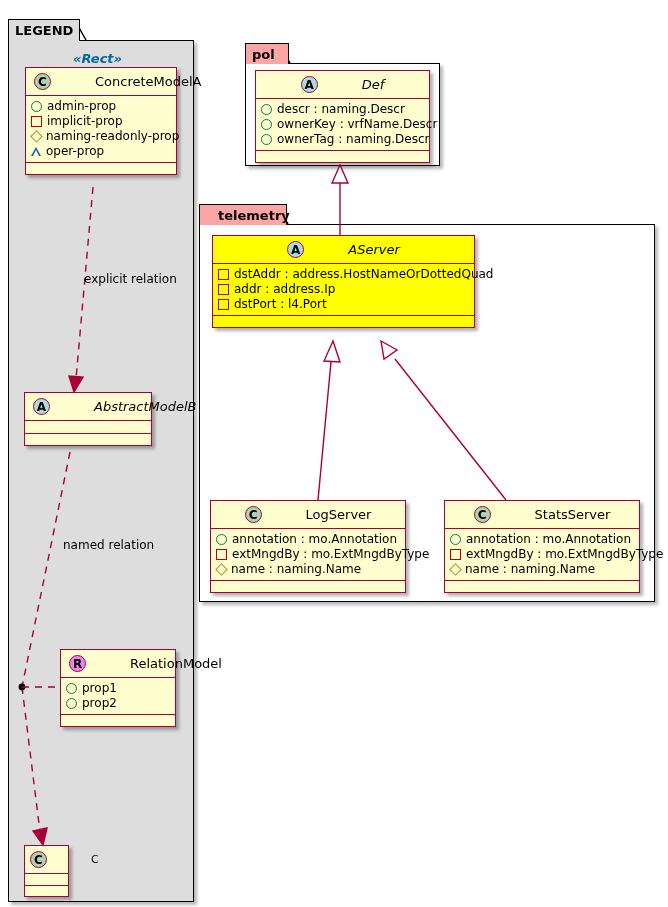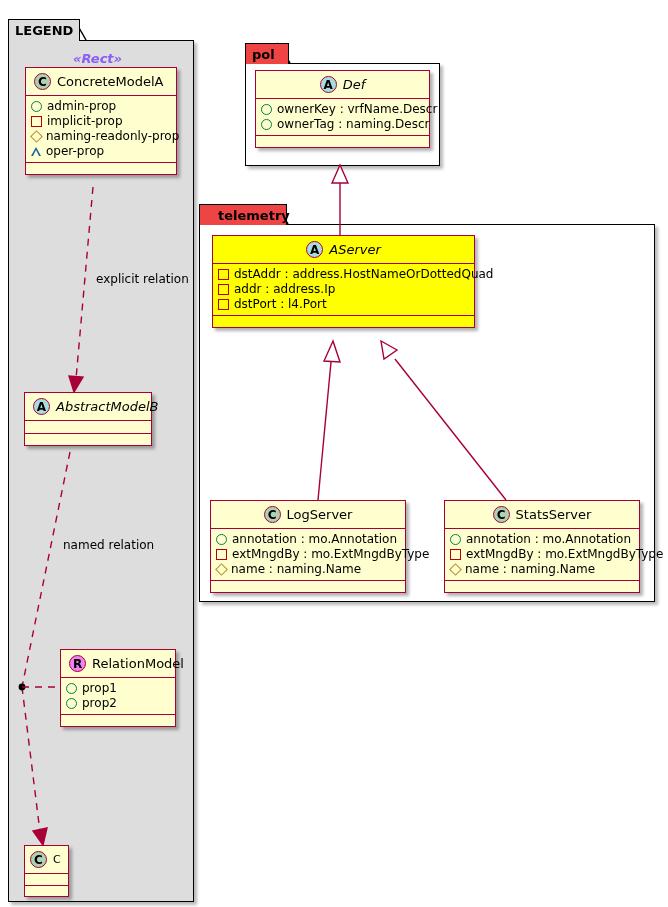--- a/index.html
+++ b/index.html
@@ -16,37 +16,37 @@
            font-size:13px;font-weight:bold;color:#000;
            line-height:1;padding:4px 16px 4px 6px;
            z-index:3;}
   .pkg-tab::after{content:"";position:absolute;right:0;top:0;
            width:0;height:0;border-left:11px solid transparent;
            border-bottom:0 solid transparent;}
   .pkg-body{position:absolute;box-sizing:border-box;border:1.5px solid #000;}
 
   .pkg-legend .pkg-tab{background:#DDDDDD;}
   .pkg-legend .pkg-body{background:#DDDDDD;box-shadow:3px 3px 3px rgba(0,0,0,.28);}
-  .pkg-plain .pkg-tab{background:#ef4444;}
+  .pkg-plain .pkg-tab{background:#fca5a5;}
   .pkg-plain .pkg-body{background:#FFFFFF;}
   .pkg-pol .pkg-body{box-shadow:3px 3px 3px rgba(0,0,0,.28);}
   .pkg-telemetry .pkg-body{box-shadow:3px 3px 3px rgba(0,0,0,.28);}
 
   
   .cls{position:absolute;box-sizing:border-box;
        border:1.5px solid #A80036;background:#FEFECE;
        box-shadow:3px 3px 3px rgba(0,0,0,.30);
        z-index:5;}
   .cls.hl{background:#FFFF00;}
   .cls .hdr{position:relative;box-sizing:border-box;
        border-bottom:1.5px solid #A80036;
        display:flex;align-items:center;justify-content:center;
        gap:6px;padding:4px 8px;min-height:28px;}
   .cls .hdr.left{justify-content:flex-start;}
-  .cls .title{font-size:13px;color:#000;white-space:nowrap;}
+  .cls .title{font-size:13px;color:#000;white-space:nowrap;margin-left:38px;}
   .cls .title.ital{font-style:italic;}
   .cls .attrs{box-sizing:border-box;padding:3px 4px 3px 5px;
        border-bottom:1.5px solid #A80036;}
   .cls .attr{font-size:12px;color:#000;white-space:nowrap;
        line-height:15px;display:flex;align-items:center;gap:5px;}
   .cls .foot{height:11px;}
   .cls .sect-empty{height:12px;border-bottom:1.5px solid #A80036;}
 
   
   .badge{width:17px;height:17px;border-radius:50%;
@@ -67,21 +67,21 @@
       border-right:5px solid transparent;border-bottom:9px solid transparent;
       position:relative;}
   .mk.triangle::before{content:"";position:absolute;left:-5px;top:0;
       width:0;height:0;border-left:5px solid transparent;
       border-right:5px solid transparent;border-bottom:9px solid #1963A0;}
   .mk.triangle::after{content:"";position:absolute;left:-3.4px;top:2.6px;
       width:0;height:0;border-left:3.4px solid transparent;
       border-right:3.4px solid transparent;border-bottom:6.2px solid #FEFECE;}
 
   
-  .stereo{position:absolute;font-size:13px;font-style:italic;color:#8b5cf6;
+  .stereo{position:absolute;font-size:13px;font-style:italic;color:#0369a1;
       font-weight:bold;z-index:4;white-space:nowrap;}
 
   
   .edgelbl{position:absolute;font-size:12px;color:#000;white-space:nowrap;z-index:6;}
 
   svg.wires{position:absolute;left:0;top:0;width:668px;height:907px;
       z-index:2;pointer-events:none;overflow:visible;}
 </style>
 </head>
 <body>
@@ -152,36 +152,40 @@
 
   <div class="cls" style="left:24px;top:838px;width:45px;">
     <div class="hdr left" style="padding:4px 4px 4px 5px;">
       <span class="badge c">C</span>
       <span class="title" style="font-size:11px;">C</span>
     </div>
     <div class="sect-empty" style="height:11px;"></div>
     <div class="foot" style="height:10px;"></div>
   </div>
 
-  <div class="edgelbl" style="left:84px;top:265px;margin-left:12px;">explicit relation</div>
+  <div class="edgelbl" style="left:84px;top:265px;">explicit relation</div>
   <div class="edgelbl" style="left:63px;top:531px;">named relation</div>
 
   <div class="pkg pkg-plain pkg-pol">
     <div class="pkg-tab" style="left:245px;top:36px;width:44px;height:21px;">
       <span>pol</span>
     </div>
     <div class="pkg-body" style="left:245px;top:56px;width:195px;height:103px;"></div>
   </div>
 
   <div class="cls" style="left:255px;top:63px;width:175px;">
     <div class="hdr">
       <span class="badge a">A</span>
       <span class="title ital">Def</span>
     </div>
     <div class="attrs">
+      <div class="attr">
+        <i class="mk circle"></i>
+        <span>descr : naming.Descr</span>
+        </div>
       <div class="attr">
         <i class="mk circle"></i>
         <span>ownerKey : vrfName.Descr</span>
         </div>
       <div class="attr">
         <i class="mk circle"></i>
         <span>ownerTag : naming.Descr</span>
         </div>
     </div>
     <div class="foot"></div>

